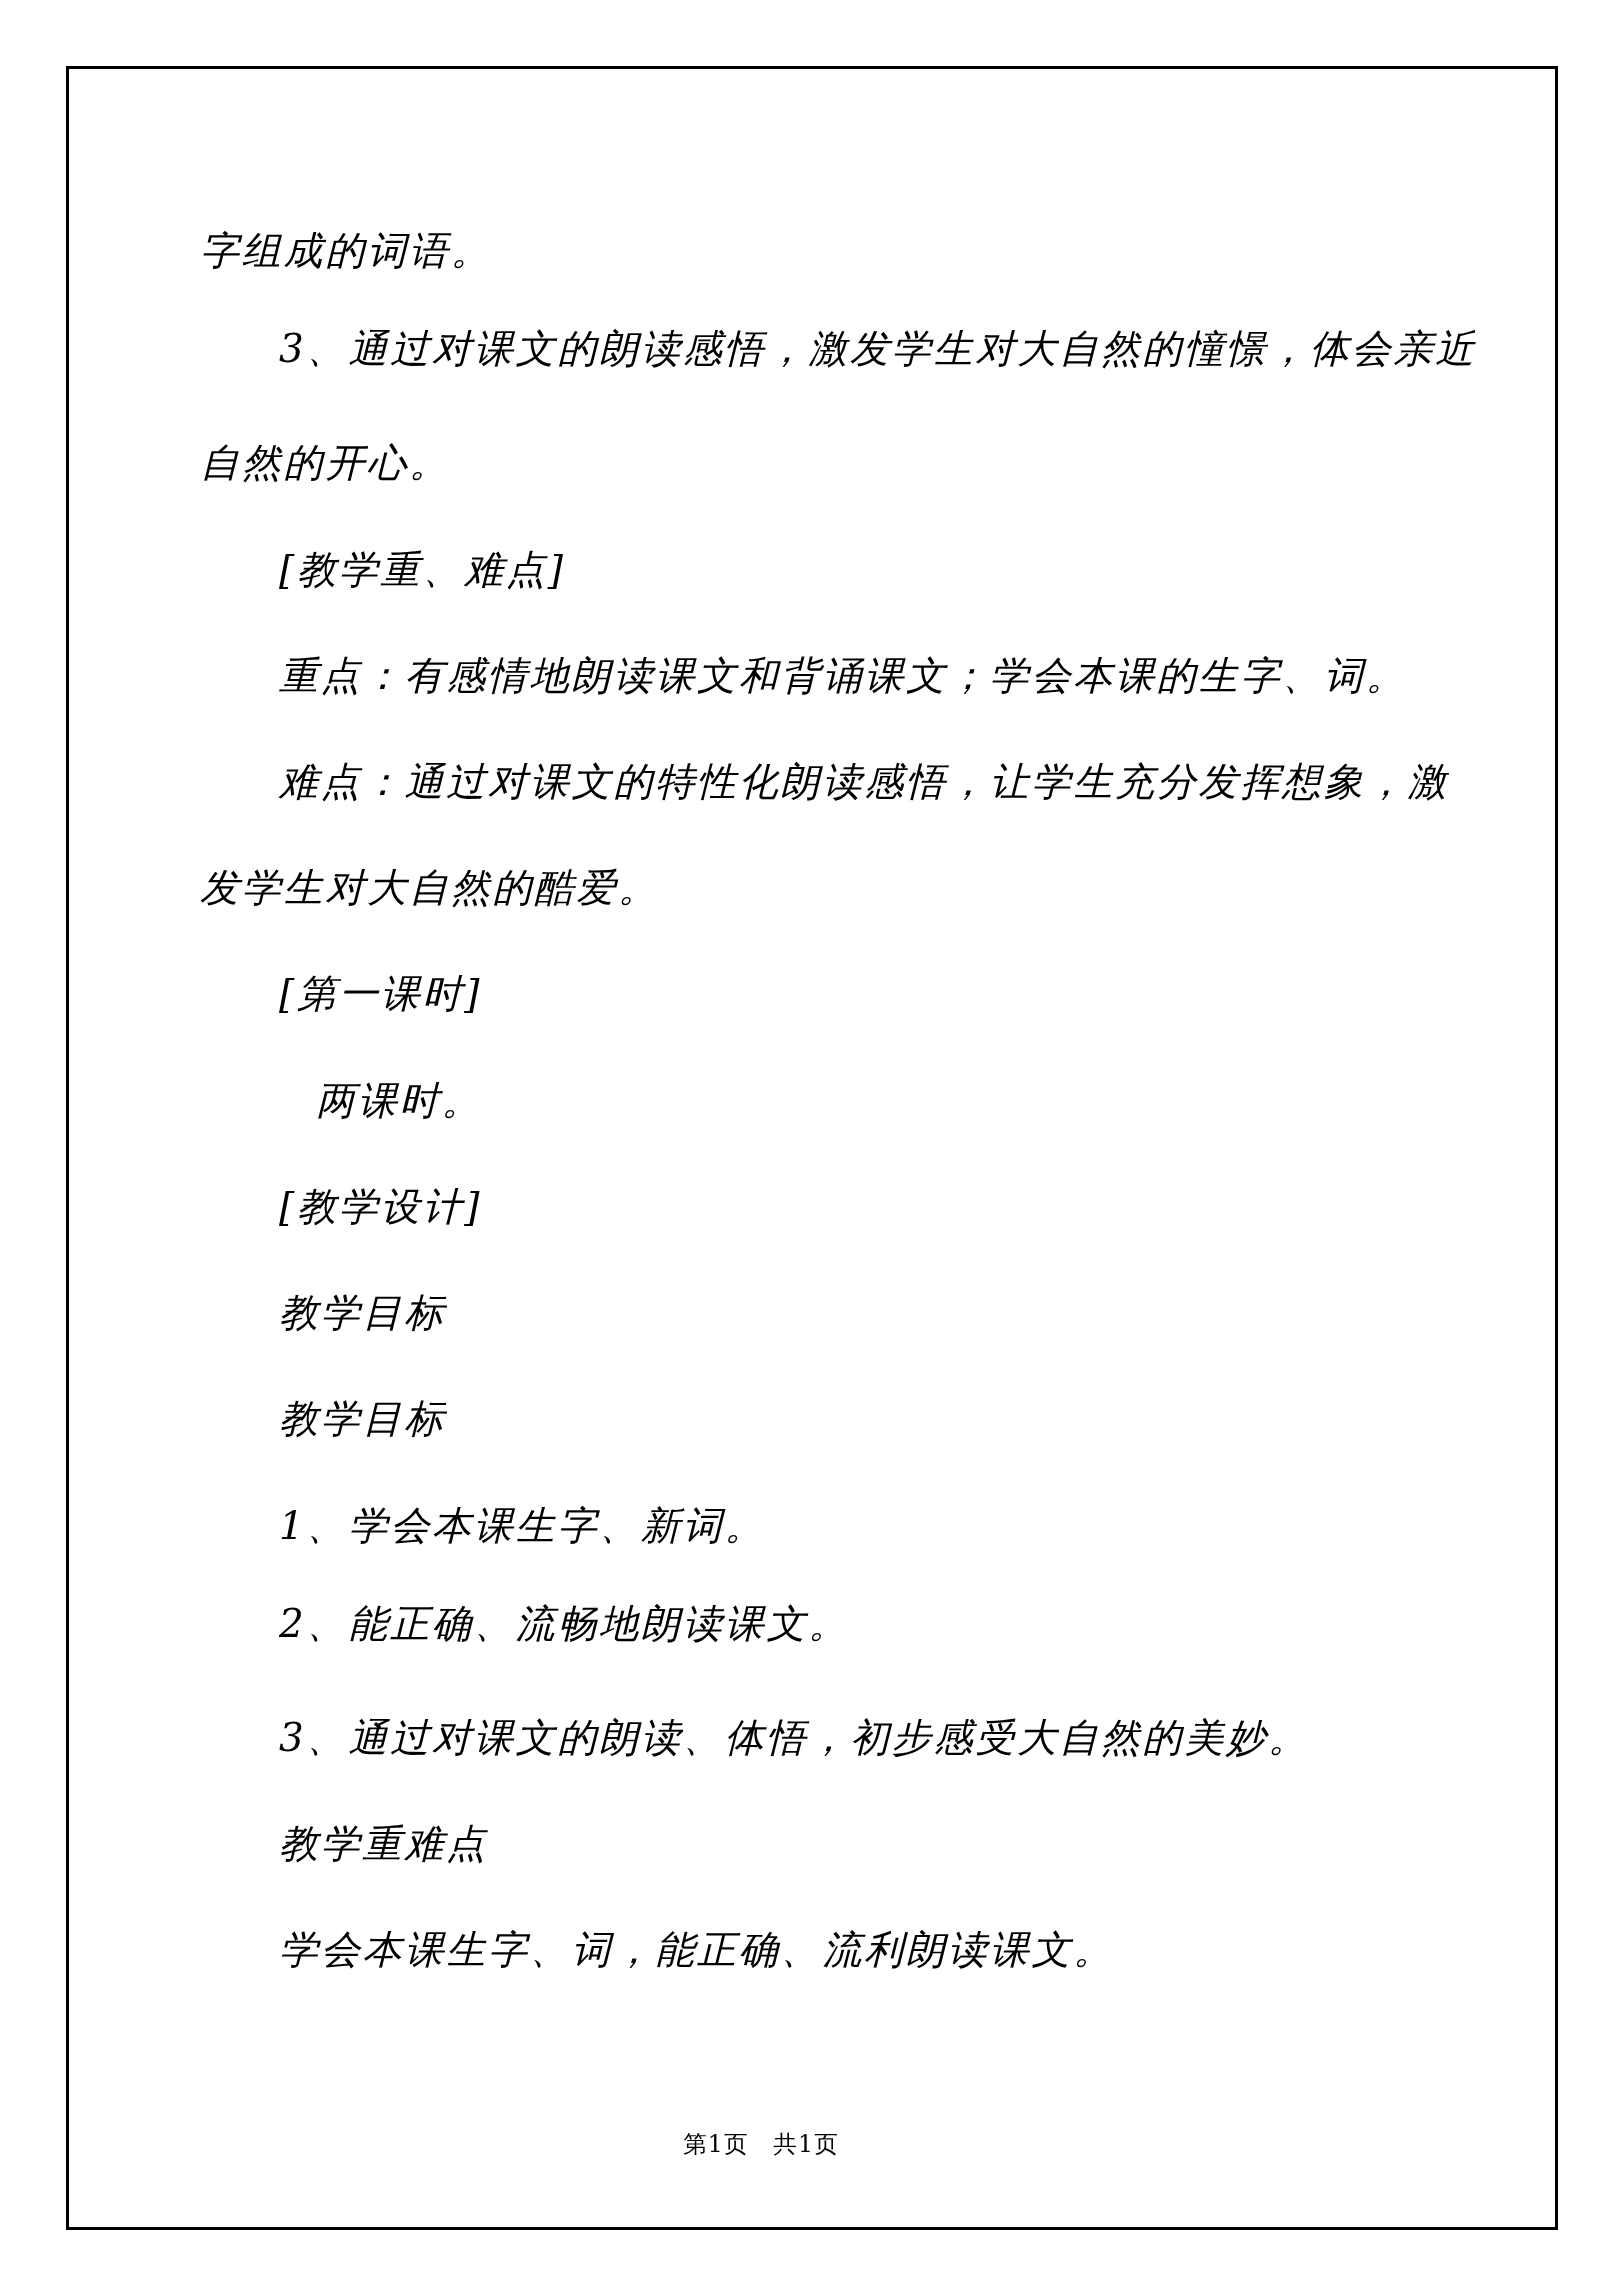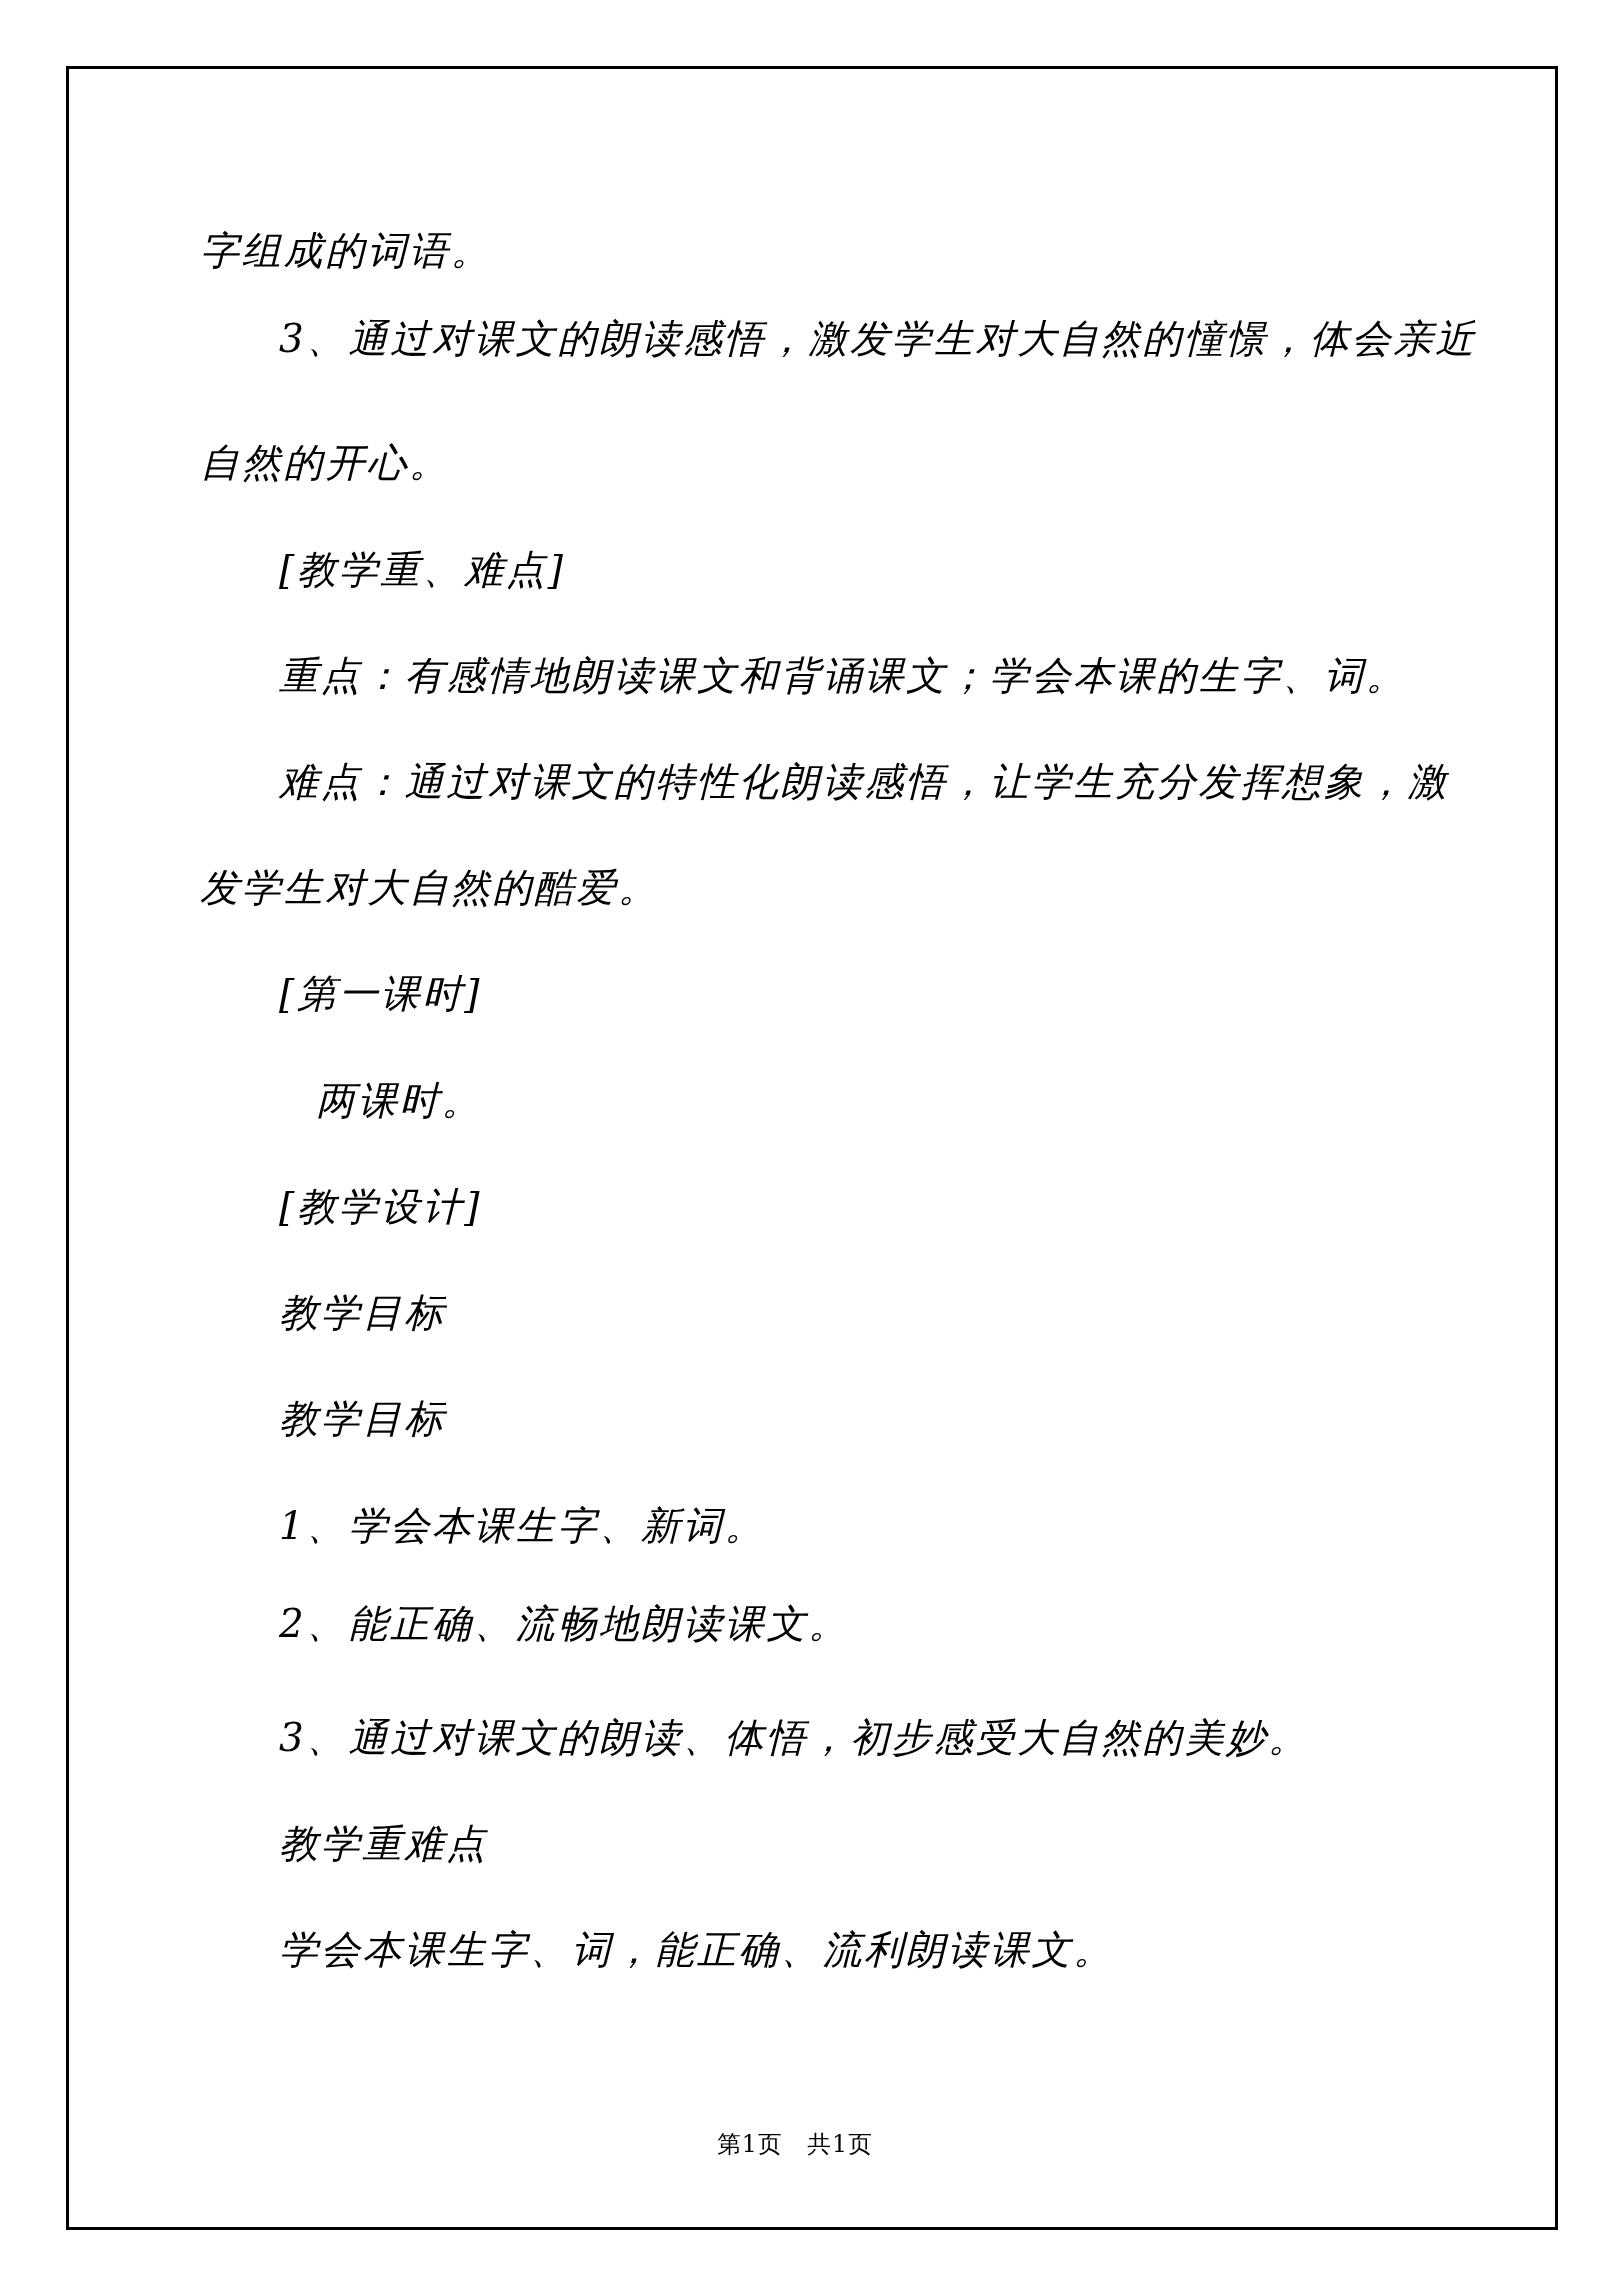--- a/index.html
+++ b/index.html
@@ -32,40 +32,40 @@
     white-space: nowrap;
     font-size: 39px;
     letter-spacing: 2.8px;
     font-style: italic;
     color: #000000;
   }
   .doc-line.flush   { left: 200px; }
   .doc-line.indented{ left: 279px; }
   .page-footer {
     position: absolute;
-    left: 795px;
+    left: 761px;
     top: 2116px;
     height: 56px;
     line-height: 56px;
     transform: translateX(-50%);
     white-space: pre;
     font-size: 23.6px;
     font-style: normal;
     letter-spacing: 1.1px;
     color: #000000;
   }
 </style>
 </head>
 <body>
 
 <div class="page">
   <div class="page-border"></div>
   <div id="text-layer">
       <div class="doc-line flush" style="top: 197px;">字组成的词语。</div>
-      <div class="doc-line indented" style="top: 285px; text-align: center;">3、通过对课文的朗读感悟，激发学生对大自然的憧憬，体会亲近</div>
+      <div class="doc-line indented" style="top: 295px; text-align: center;">3、通过对课文的朗读感悟，激发学生对大自然的憧憬，体会亲近</div>
       <div class="doc-line flush" style="top: 409px;">自然的开心。</div>
       <div class="doc-line indented" style="top: 516px;">[教学重、难点]</div>
       <div class="doc-line indented" style="top: 622px;">重点：有感情地朗读课文和背诵课文；学会本课的生字、词。</div>
       <div class="doc-line indented" style="top: 728px;">难点：通过对课文的特性化朗读感悟，让学生充分发挥想象，激</div>
       <div class="doc-line flush" style="top: 834px;">发学生对大自然的酷爱。</div>
       <div class="doc-line indented" style="top: 940px;">[第一课时]</div>
       <div class="doc-line indented" style="top: 1047px; margin-left: 37px;">两课时。</div>
       <div class="doc-line indented" style="top: 1153px;">[教学设计]</div>
       <div class="doc-line indented" style="top: 1259px;">教学目标</div>
       <div class="doc-line indented" style="top: 1365px;">教学目标</div>

